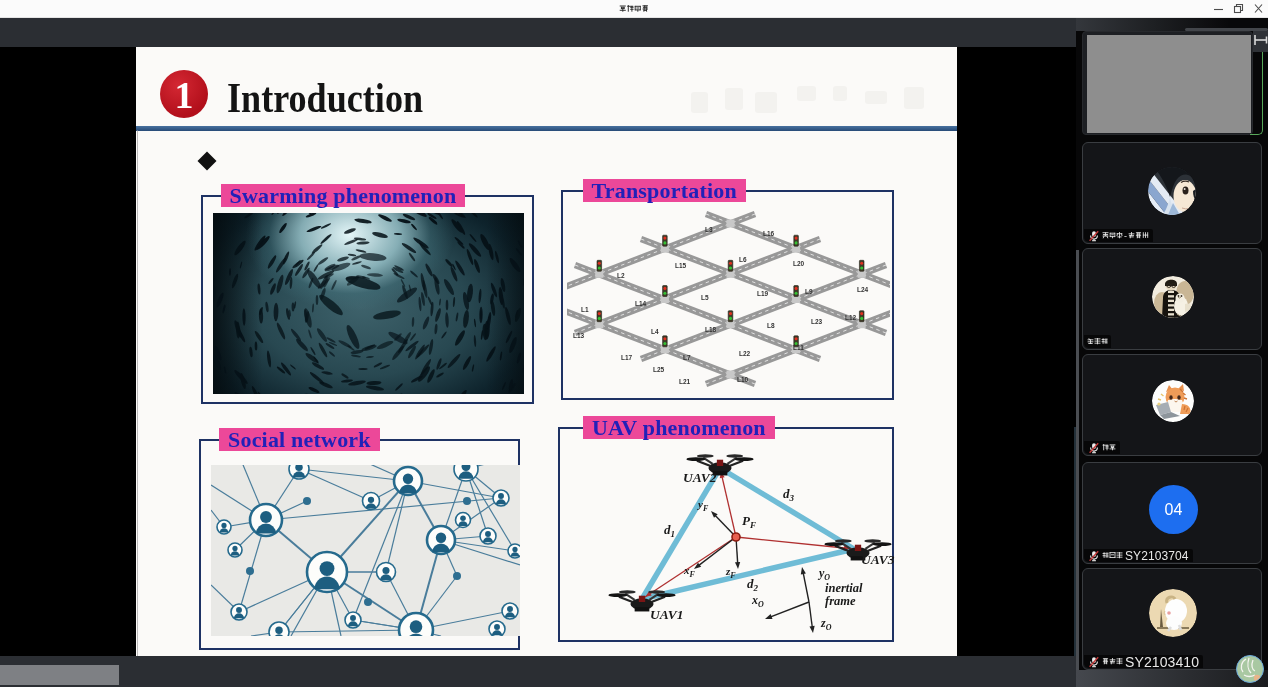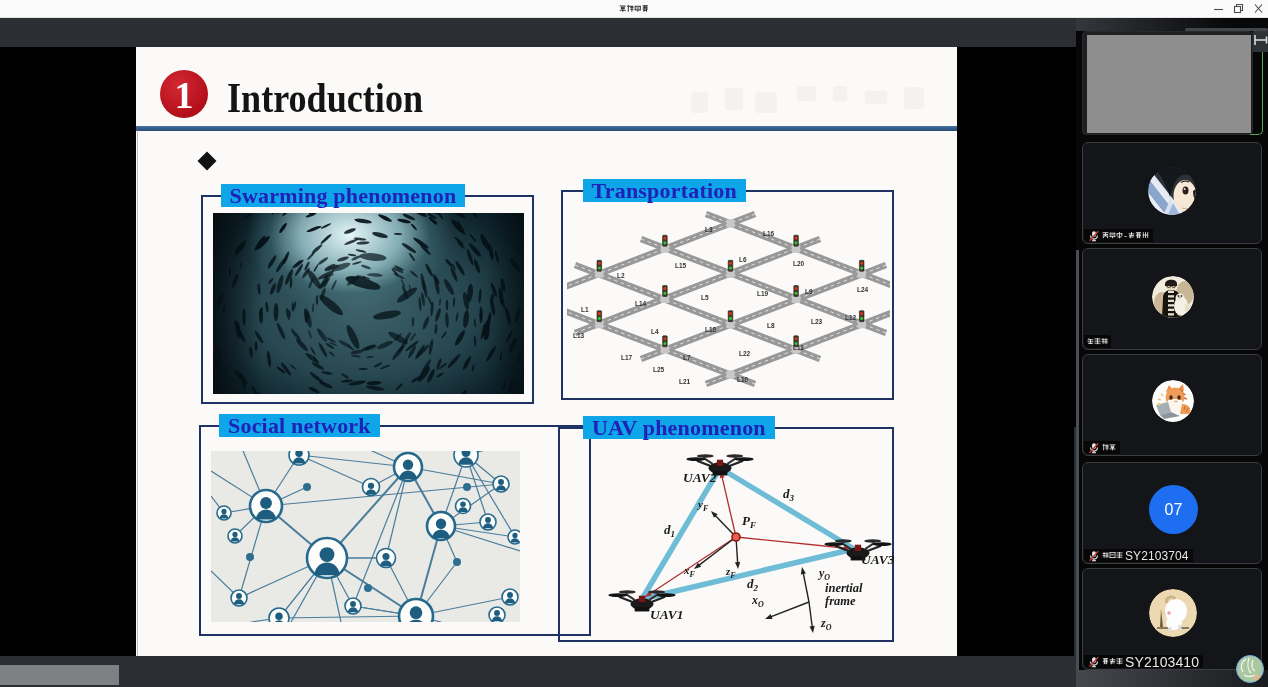--- a/index.html
+++ b/index.html
@@ -5,21 +5,21 @@
 #titlebar{position:absolute;left:0;top:0;width:1268px;height:18px;background:#fbfbfb;border-bottom:1px solid #e4e4e4}
 #toolbar{position:absolute;left:0;top:18px;width:1076px;height:29px;background:#2b2e33}
 #mainarea{position:absolute;left:0;top:47px;width:1076px;height:609px;background:#000}
 #slide{position:absolute;left:136px;top:47px;width:821px;height:610px;background:#fbfaf8;font-family:"Liberation Serif",serif;overflow:hidden}
 #bottombar{position:absolute;left:0;top:656px;width:1076px;height:31px;background:#2b2e33}
 #sidebar{position:absolute;left:1076px;top:18px;width:192px;height:669px;background:#070708}
 .tile{position:absolute;left:6px;width:180px;background:#141518;border:1px solid #3a3d41;border-radius:6px}
 .namelab{position:absolute;left:1px;bottom:1px;background:rgba(5,5,5,0.82);display:flex;align-items:center;height:13px;padding:0 4px;gap:2px;border-radius:0 2px 0 5px}
 .avt{position:absolute;border-radius:50%;overflow:hidden}
 .panel{position:absolute;border:2.5px solid #1e3264}
-.plabel{position:absolute;top:-13px;background:#0ea5e9;color:#2121b8;font-weight:bold;font-size:22px;line-height:23px;padding:0 9px;letter-spacing:0.2px;white-space:nowrap}
+.plabel{position:absolute;top:-13px;background:#ec4899;color:#2121b8;font-weight:bold;font-size:22px;line-height:23px;padding:0 9px;letter-spacing:0.2px;white-space:nowrap}
 </style></head><body>
 <div id="titlebar">
     <div style="position:absolute;left:619px;top:5px">
       <svg width="30" height="7" viewBox="0 0 30 7" style="display:block">
         <g stroke="#2a2a2a" stroke-width="0.95" stroke-linecap="round">
           <line x1="1.1" y1="1.0" x2="6.4" y2="1.0"></line>
           <line x1="2.4" y1="2.3" x2="5.1" y2="2.3"></line>
           <line x1="2.4" y1="3.6" x2="5.1" y2="3.6"></line>
           <line x1="2.4" y1="2.3" x2="2.4" y2="3.6"></line>
           <line x1="5.1" y1="2.3" x2="5.1" y2="3.6"></line>
@@ -449,21 +449,21 @@
           <text x="244" y="114" font-size="6.5" font-family="Liberation Sans, sans-serif" font-weight="bold" fill="#333">L23</text>
           <text x="226" y="140" font-size="6.5" font-family="Liberation Sans, sans-serif" font-weight="bold" fill="#333">L11</text>
           <text x="54" y="150" font-size="6.5" font-family="Liberation Sans, sans-serif" font-weight="bold" fill="#333">L17</text>
           <text x="116" y="150" font-size="6.5" font-family="Liberation Sans, sans-serif" font-weight="bold" fill="#333">L7</text>
           <text x="172" y="146" font-size="6.5" font-family="Liberation Sans, sans-serif" font-weight="bold" fill="#333">L22</text>
           <text x="86" y="162" font-size="6.5" font-family="Liberation Sans, sans-serif" font-weight="bold" fill="#333">L25</text>
           <text x="112" y="174" font-size="6.5" font-family="Liberation Sans, sans-serif" font-weight="bold" fill="#333">L21</text>
           <text x="170" y="172" font-size="6.5" font-family="Liberation Sans, sans-serif" font-weight="bold" fill="#333">L10</text>
         </svg></div>
     </div>
-<div class="panel" style="left:63px;top:378px;width:392px;height:211px">
+<div class="panel" style="left:63px;top:392px;width:321px;height:211px">
 <span class="plabel" style="left:18px">Social network</span>
 <div style="position:absolute;left:10px;top:24px;width:309px;height:171px;overflow:hidden">
 <svg width="309" height="171" viewBox="0 0 309 171">
           <rect width="309" height="171" fill="#e9e9e6"></rect>
           <line x1="55" y1="55" x2="116" y2="107" stroke="#4a7d9b" stroke-width="2.0"></line>
           <line x1="55" y1="55" x2="88" y2="4" stroke="#4a7d9b" stroke-width="1.2"></line>
           <line x1="55" y1="55" x2="24" y2="85" stroke="#4a7d9b" stroke-width="1.2"></line>
           <line x1="55" y1="55" x2="13" y2="62" stroke="#4a7d9b" stroke-width="1.2"></line>
           <line x1="55" y1="55" x2="28" y2="147" stroke="#4a7d9b" stroke-width="1.2"></line>
           <line x1="116" y1="107" x2="197" y2="16" stroke="#4a7d9b" stroke-width="2.0"></line>
@@ -855,21 +855,21 @@
             <line x1="9.3" y1="3.4" x2="11.7" y2="3.4"></line>
             <line x1="9.3" y1="2.2" x2="9.3" y2="3.4"></line>
             <line x1="11.7" y1="2.2" x2="11.7" y2="3.4"></line>
             <line x1="8.0" y1="4.9" x2="13.0" y2="4.9"></line>
             <line x1="10.5" y1="3.4" x2="10.5" y2="5.9"></line>
           </g>
         </svg>
       </div>
     </div>
 <div class="tile" style="top:444px;height:102px">
-      <div style="position:absolute;left:66px;top:22px;width:49px;height:49px;border-radius:50%;background:#1d6ef0;display:flex;align-items:center;justify-content:center;color:#fff;font-size:16px;font-family:'Liberation Sans',sans-serif">07</div>
+      <div style="position:absolute;left:66px;top:22px;width:49px;height:49px;border-radius:50%;background:#1d6ef0;display:flex;align-items:center;justify-content:center;color:#fff;font-size:16px;font-family:'Liberation Sans',sans-serif">04</div>
       <div class="namelab">
         <svg width="12" height="12" viewBox="0 0 12 12" style="display:block">
           <g fill="none" stroke="#ededed" stroke-width="1.1">
             <rect x="4.1" y="1.2" width="3.8" height="5.6" rx="1.9" fill="#ededed" stroke="none"></rect>
             <path d="M2.6 5.6 a3.4 3.4 0 0 0 6.8 0"></path>
             <line x1="6" y1="9" x2="6" y2="10.4"></line>
             <line x1="4.1" y1="10.7" x2="7.9" y2="10.7"></line>
           </g>
           <line x1="1.6" y1="10.8" x2="10.2" y2="1.2" stroke="#c43a3a" stroke-width="1.4"></line>
         </svg>

